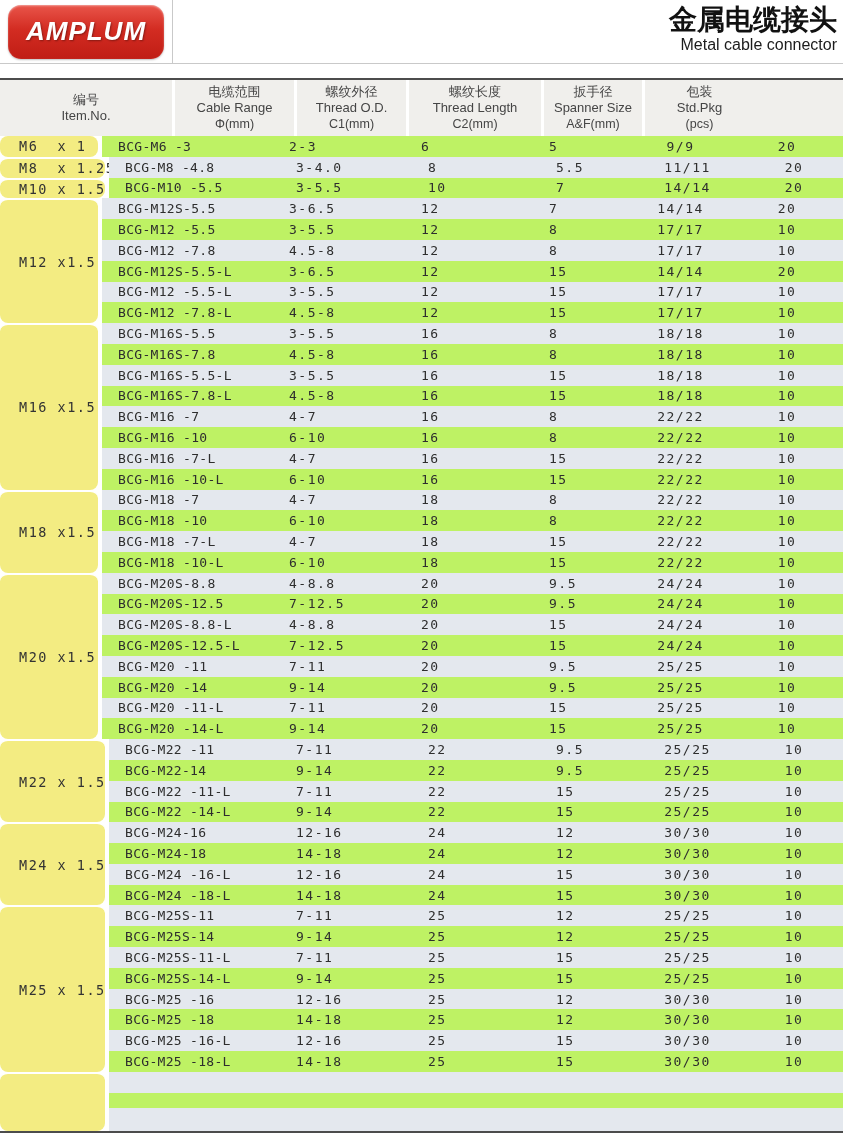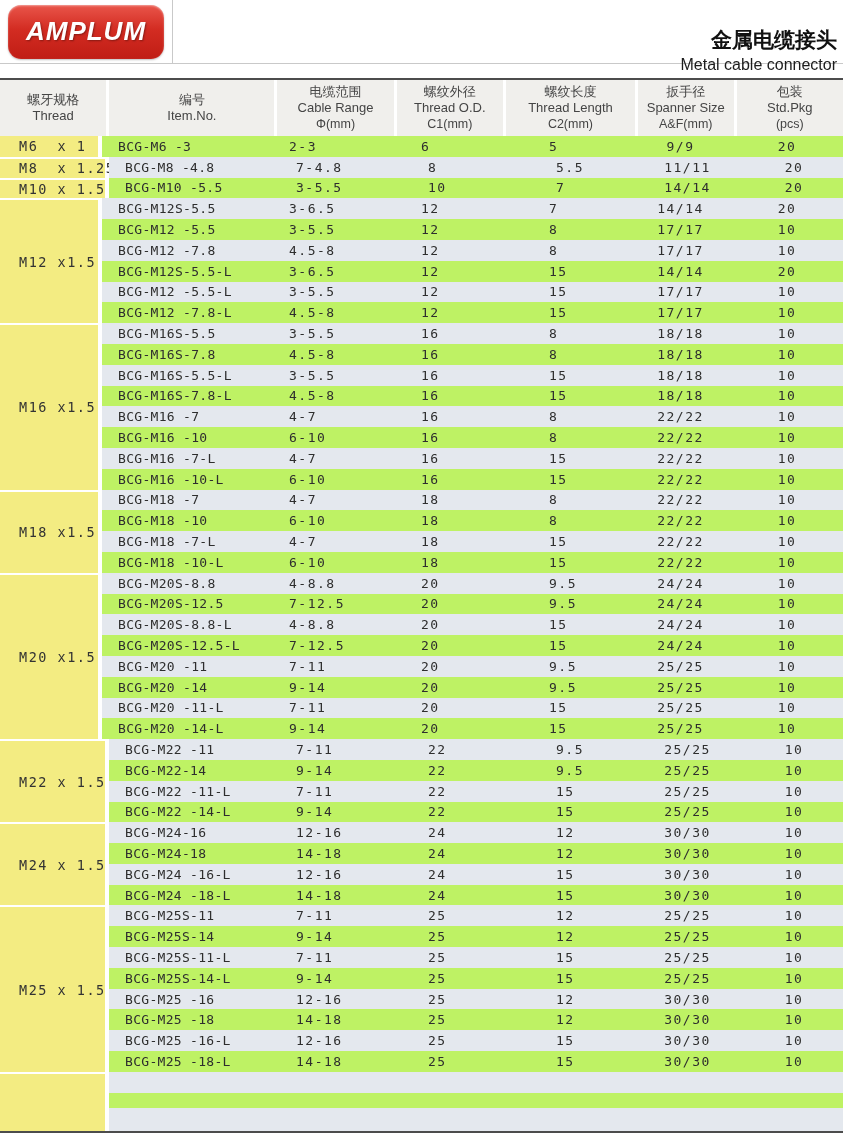--- a/index.html
+++ b/index.html
@@ -21,21 +21,21 @@
     background:linear-gradient(180deg,#e9554a 0%, #d32c22 45%, #c01d15 100%);
     box-shadow:inset 0 1px 2px rgba(255,255,255,.45), 0 1px 2px rgba(0,0,0,.25);
     display:flex; align-items:center; justify-content:center;
   }
   .logo span {
     color:#fff; font-weight:bold; font-style:italic; font-size:26px;
     letter-spacing:1px; text-shadow:1px 1px 2px rgba(0,0,0,.35);
     font-family:"Liberation Sans", sans-serif;
   }
   .titles { position:absolute; right:6px; top:6px; text-align:right; }
-  .title-zh { font-size:21px; font-weight:bold; color:#111; line-height:28px;margin-top:20px; }
+  .title-zh { font-size:28px; font-weight:bold; color:#111; line-height:28px; }
   .title-en { font-size:16px; color:#1c1c1c; line-height:22px; }
   .toprule { margin-top:14px; height:2px; background:#4c4c4c; }
   
   .thead { display:flex; height:56px; background:#f0efec; }
   .th {
     display:flex; flex-direction:column; align-items:center; justify-content:center;
     color:#454545; text-align:center; line-height:16px; font-size:13px;
   }
   .th + .th { border-left:3px solid #ffffff; }
   .th .sub { font-size:12.5px; }
@@ -44,21 +44,21 @@
   .c3 { width:122px; }
   .c4 { width:112px; }
   .c5 { width:135px; }
   .c6 { width:101px; }
   .c7 { width:112px; }
   
   :root { --rh:20.8px; }
   .group { display:flex; }
   .gcell {
     width:105px; margin-right:4px; background:#f3ec82;
-    display:flex; align-items:center;
+    display:flex; align-items:center;border-radius:8px;
   }
   .group:not(:first-child) .gcell { border-top:2px solid #ffffff; }
   .gcell span {
     padding-left:19px; white-space:pre; color:#333;
     font-family:"DejaVu Sans Mono", monospace; font-size:13.5px; letter-spacing:1.5px;
   }
   .rows { flex:1; }
   .row { display:flex; height:var(--rh); background:#bef264; }
   .row.alt { background:#e4e8ee; }
   .cell {
@@ -91,24 +91,20 @@
     </div>
     <div class="titles">
       <div class="title-zh">金属电缆接头</div>
       <div class="title-en">Metal cable connector</div>
     </div>
   </div>
 
   <div class="toprule"></div>
 
   <div class="thead">
-      <div class="th c1">
-        <div class="zh">螺牙规格</div>
-        <div class="en">Thread</div>
-      </div>
       <div class="th c2">
         <div class="zh">编号</div>
         <div class="en">Item.No.</div>
       </div>
       <div class="th c3">
         <div class="zh">电缆范围</div>
         <div class="en">Cable Range</div>
         <div class="sub">Φ(mm)</div>
       </div>
       <div class="th c4">
@@ -149,21 +145,21 @@
           </div>
         </div>
       </div>
       <div class="group">
         <div class="gcell">
           <span>M8  x 1.25</span>
         </div>
         <div class="rows">
           <div class="row alt">
             <div class="cell c2">BCG-M8 -4.8</div>
-            <div class="cell c3">7-4.8</div>
+            <div class="cell c3">3-4.0</div>
             <div class="cell c4">8</div>
             <div class="cell c5">5.5</div>
             <div class="cell c6">11/11</div>
             <div class="cell c7">20</div>
           </div>
         </div>
       </div>
       <div class="group">
         <div class="gcell">
           <span>M10 x 1.5</span>

